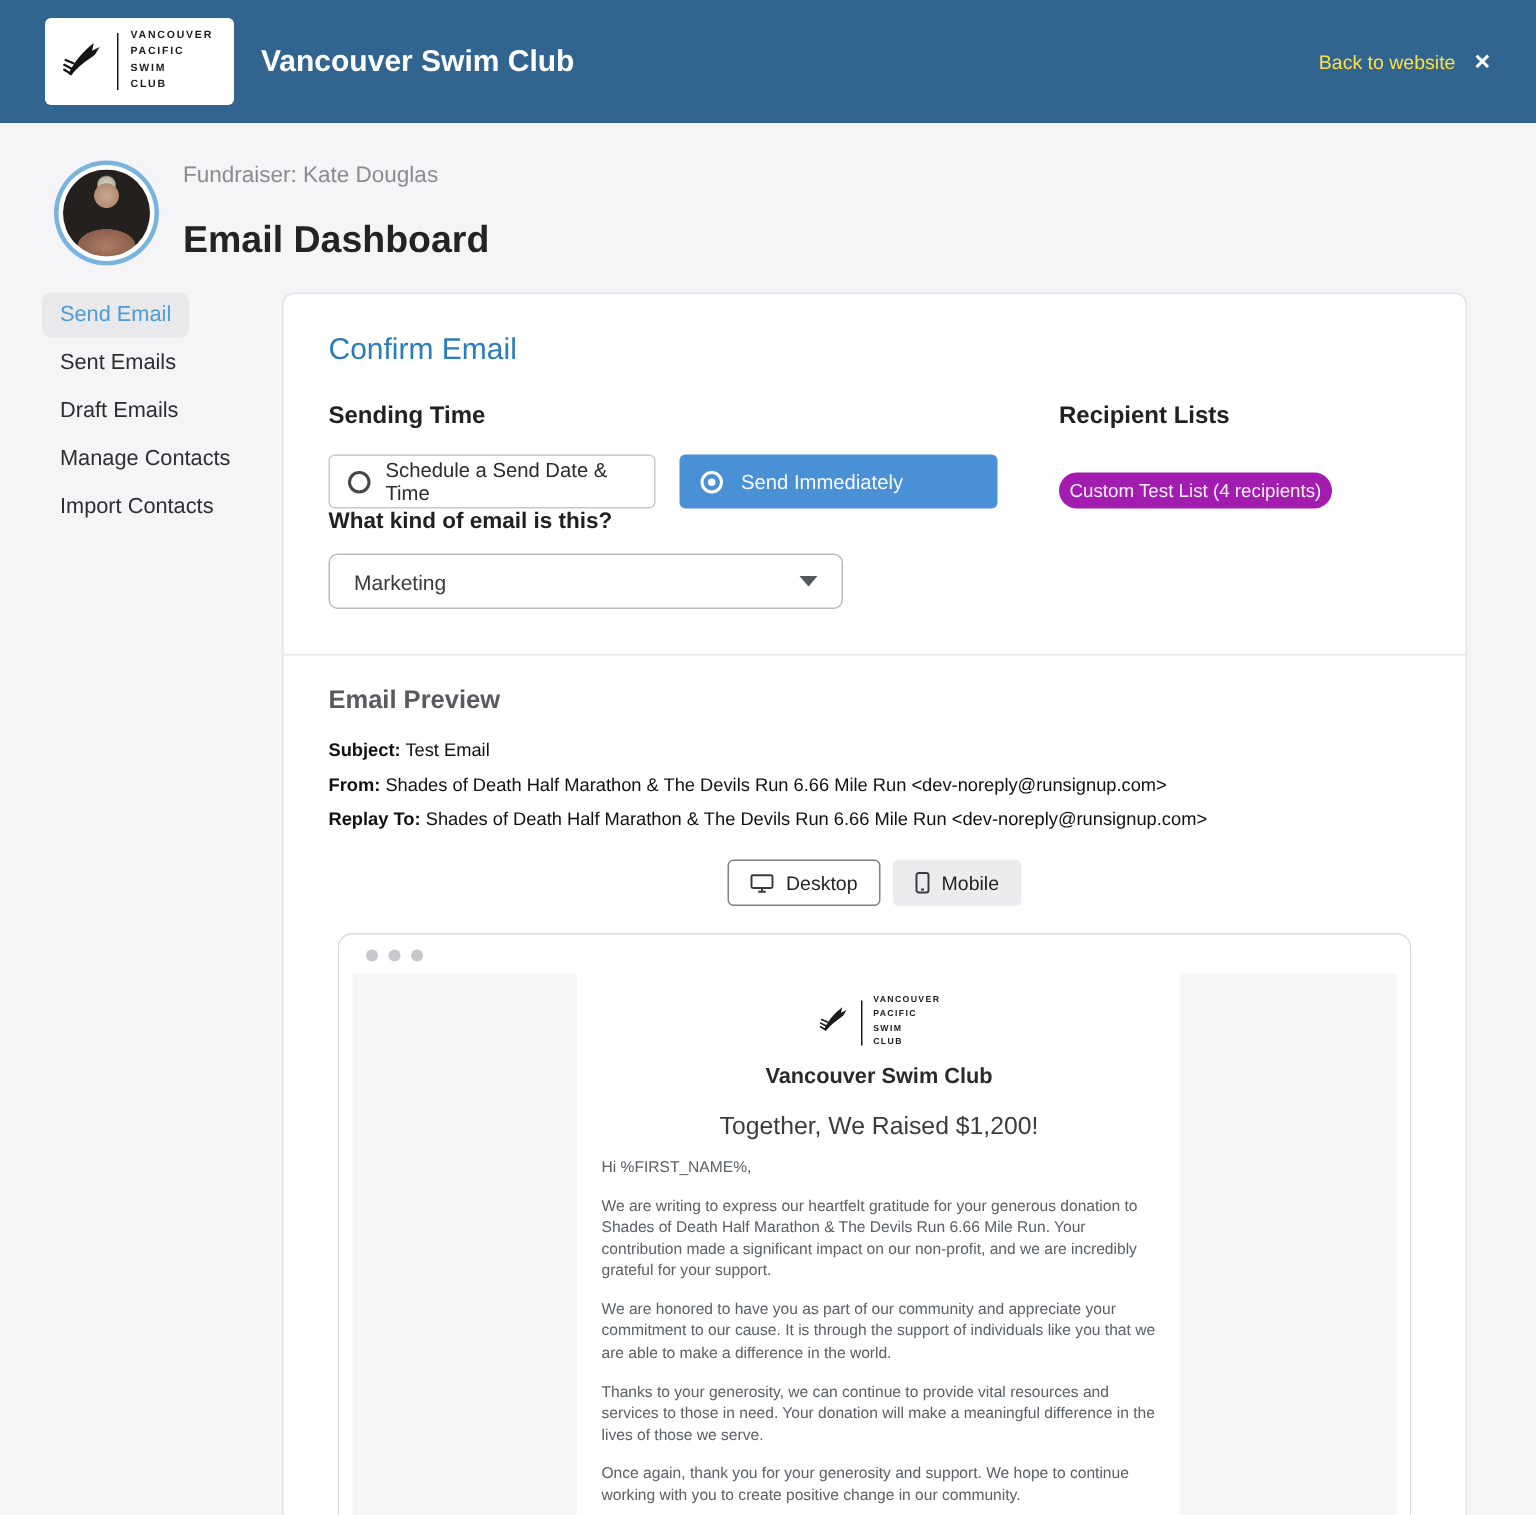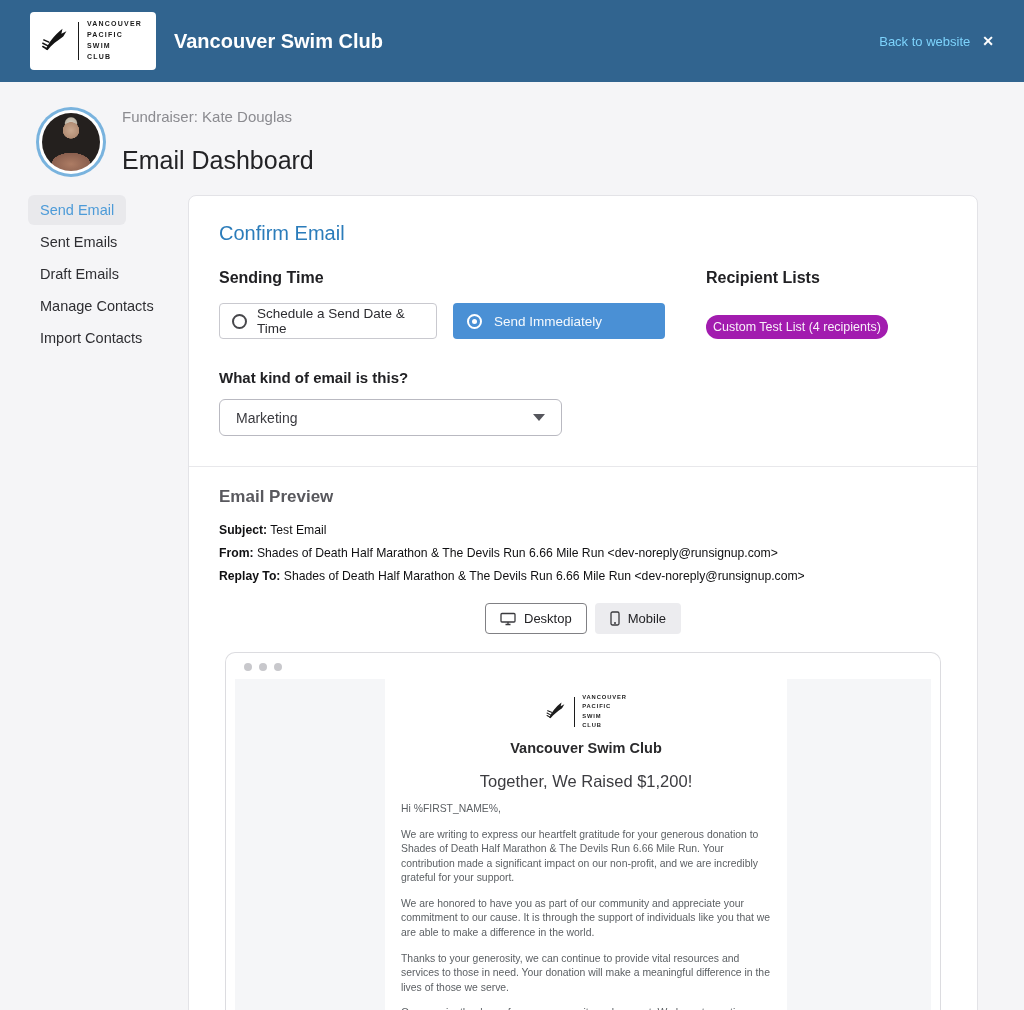--- a/index.html
+++ b/index.html
@@ -9,35 +9,35 @@
   
   .topbar { height:82px; background:#31648f; display:flex; align-items:center; padding:0 30px; }
   .logo-card { width:126px; height:58px; background:#fff; border-radius:4px;
                display:flex; align-items:center; gap:8px; padding:0 10px; flex:none; }
   .logo-divider { width:1px; height:38px; background:#1a1a1a; }
   .logo-lines { display:flex; flex-direction:column; }
   .logo-lines span { font-size:7px; font-weight:bold; letter-spacing:1.2px;
                      line-height:1.55; color:#1a1a1a; white-space:nowrap; }
   .app-title { color:#fff; font-size:20px; font-weight:bold; margin-left:18px; }
   .topbar-right { margin-left:auto; display:flex; align-items:center; gap:12px; }
-  .back-link { color:#7dd3fc; font-size:13px; cursor:pointer; }
+  .back-link { color:#fde047; font-size:13px; cursor:pointer; }
   .close-x { color:#fff; font-size:14px; font-weight:bold; cursor:pointer; }
 
   
   .page-head { display:flex; align-items:center; padding:26px 0 8px 36px; }
   .avatar { width:58px; height:58px; border-radius:50%; flex:none;
             background:
               radial-gradient(circle at 50% 30%, #c9a88f 0%, #b28d74 16%, rgba(0,0,0,0) 17%),
               radial-gradient(ellipse 60% 35% at 50% 88%, #ad7c64 0%, #8a5f4e 55%, rgba(0,0,0,0) 56%),
               radial-gradient(circle at 50% 18%, #d8d2c6 0%, #bdb5a6 10%, rgba(0,0,0,0) 12%),
               #24201e;
             box-shadow:0 0 0 3px #fff, 0 0 0 6px #79b3de; margin-left:6px; }
   .page-head-text { margin-left:22px; }
   .fundraiser-label { font-size:15px; color:#8b8b90; }
-  .page-title { font-size:25px; color:#232326; font-weight:400; margin-top:21px; }
+  .page-title { font-size:25px; color:#232326; font-weight:700; margin-top:21px; }
 
   
   .content { display:flex; align-items:flex-start; padding-top:12px; }
   .sidebar { width:188px; flex:none; padding-left:28px; }
   .side-item { width:fit-content; padding:7px 12px; margin-bottom:2px; border-radius:6px;
                font-size:14.5px; color:#2e2e32; cursor:pointer; white-space:nowrap; }
   .side-item.active { background:#e9e9ec; color:#4d9bd8; }
 
   .card { width:790px; background:#fff; border:1px solid #e3e3e7; border-radius:8px;
           min-height:1100px; }
@@ -52,21 +52,21 @@
   .opt-btn { height:36px; display:flex; align-items:center; border-radius:4px;
              cursor:pointer; font-size:13.5px; }
   .btn-send { width:212px; background:#4a90d5; color:rgba(255,255,255,.95);
               padding:0 14px; gap:12px; }
   .radio-dot { width:15px; height:15px; border:2px solid #fff; border-radius:50%;
                display:flex; align-items:center; justify-content:center; flex:none; }
   .radio-dot i { width:5px; height:5px; background:#fff; border-radius:50%; }
   .btn-schedule { width:218px; background:#fff; border:1px solid #c9c9cf; color:#2c2c30;
                   padding:0 12px; gap:10px; }
   .radio-ring { width:15px; height:15px; border:2px solid #47474b; border-radius:50%; flex:none; }
-  .kind-label { font-size:15px; font-weight:bold; color:#212124; margin-top:30px; }
+  .kind-label { font-size:15px; font-weight:bold; color:#212124; }
   .select { width:343px; height:37px; border:1px solid #b9b9c1; border-radius:6px;
             display:flex; align-items:center; padding:0 16px; margin-top:13px;
             font-size:14px; color:#3a3a3f; cursor:pointer; background:#fff; }
   .caret { width:0; height:0; border-left:6px solid transparent; border-right:6px solid transparent;
            border-top:7px solid #55565c; margin-left:auto; }
   .confirm-right { margin-left:auto; width:250px; }
   .badge { display:inline-block; margin-top:28px; background:#a21caf; color:rgba(255,255,255,.93);
            font-size:12.5px; padding:5px 7px; border-radius:13px; cursor:pointer; }
 
   .divider { height:1px; background:#e8e8eb; }

